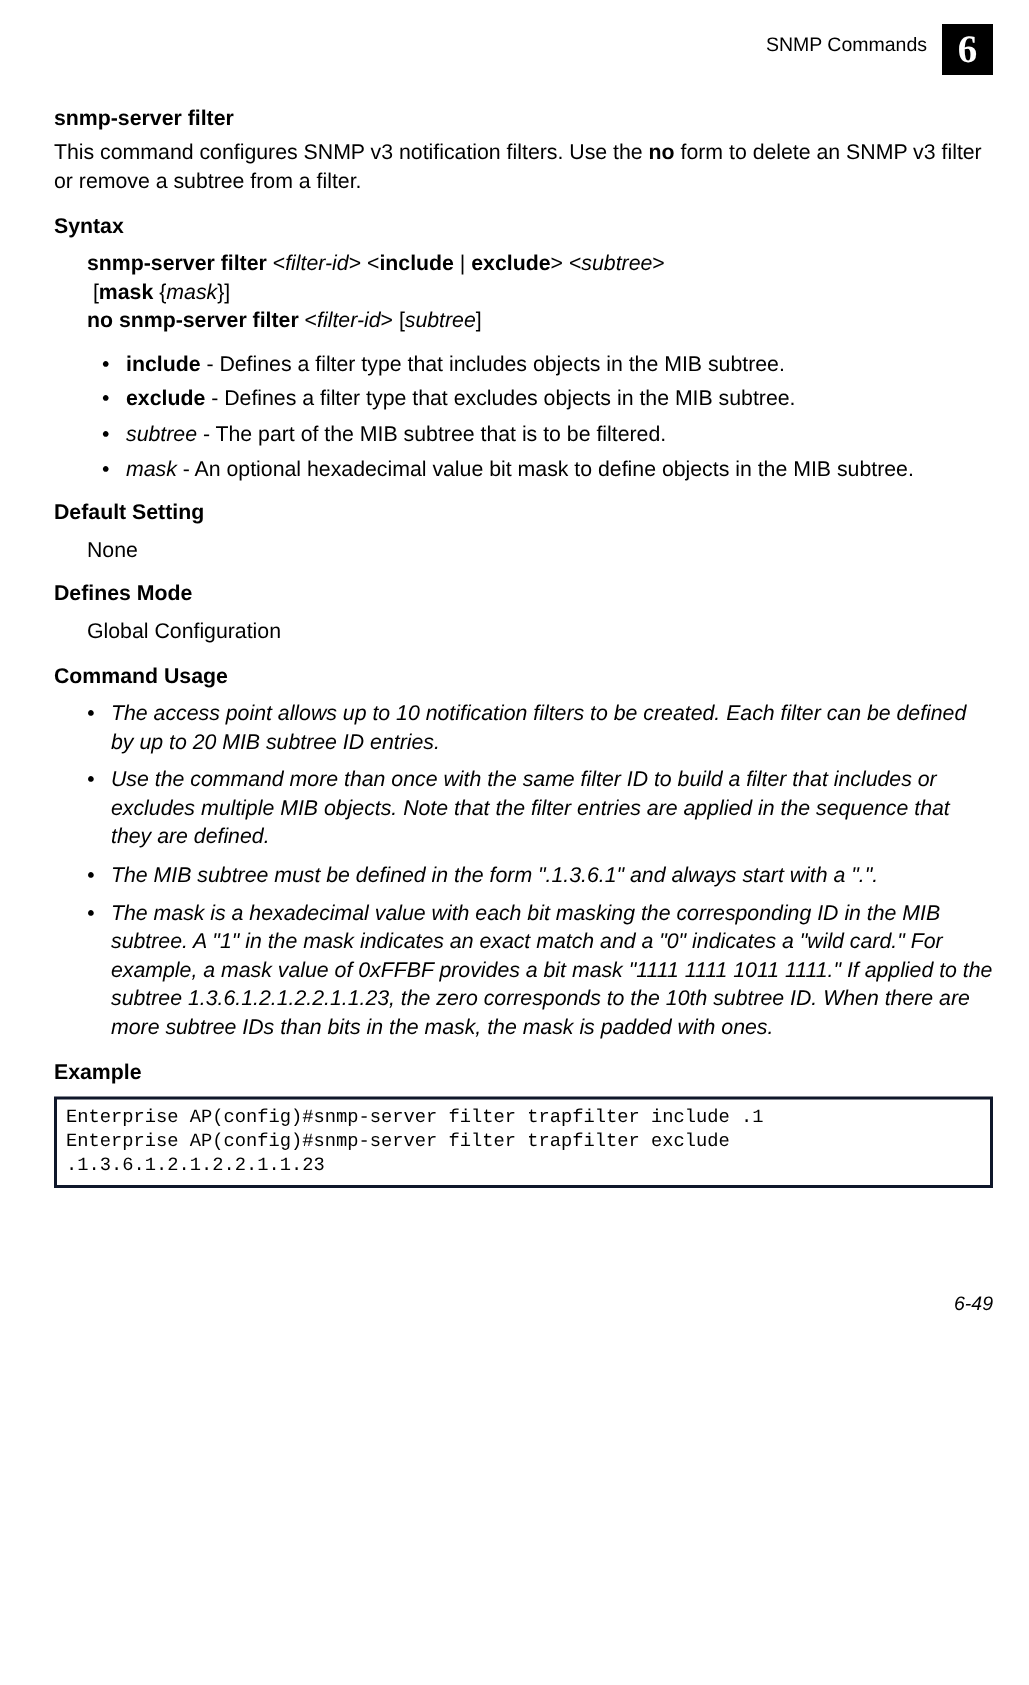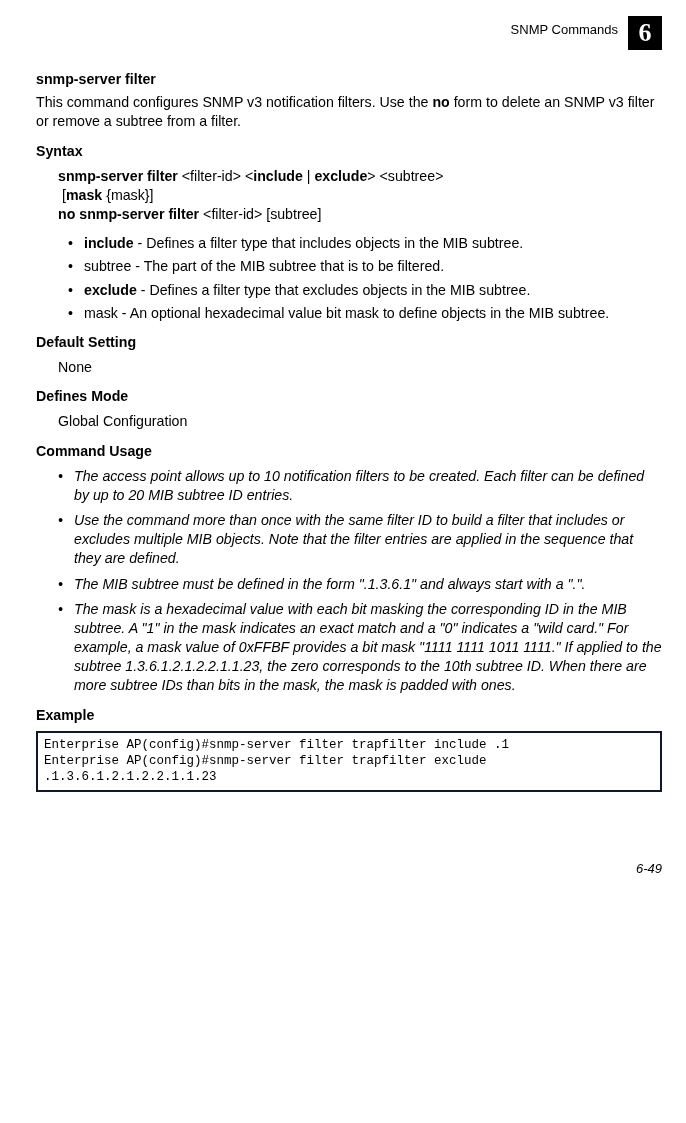--- a/index.html
+++ b/index.html
@@ -6,21 +6,21 @@
   html, body { width: 686px; height: 1123px; background: #fff; font-family: Arial, Helvetica, sans-serif; color: #000; }
   .page { position: relative; width: 686px; height: 904px; padding: 22px 24px 0 36px; }
   .header { position: relative; height: 30px; }
   .header-text { position: absolute; right: 44px; top: 0; font-size: 13px; }
   .chapter-box { position: absolute; right: 0; top: -6px; width: 34px; height: 34px; background: #000; color: #fff; font-size: 26px; font-weight: bold; display: flex; align-items: center; justify-content: center; font-family: "Times New Roman", serif; }
   .content { padding-top: 18px; font-size: 14.2px; line-height: 1.35; }
   .cmd-title { font-weight: bold; margin-bottom: 4px; }
   p { margin-bottom: 10px; }
   .section-head { font-weight: bold; margin-top: 10px; margin-bottom: 6px; }
   .indent1 { margin-left: 22px; }
-  .italic { }
+  .italic { font-style: italic; }
   .bold { font-weight: bold; }
   ul.bullets { list-style: none; margin-left: 32px; margin-bottom: 10px; }
   ul.bullets > li { position: relative; padding-left: 16px; margin-bottom: 4px; }
   ul.bullets > li::before { content: "•"; position: absolute; left: 0; top: 0; }
   ul.bullets2 { list-style: none; margin-left: 22px; margin-bottom: 10px; }
   ul.bullets2 > li { position: relative; padding-left: 16px; margin-bottom: 6px; font-style: italic; }
   ul.bullets2 > li::before { content: "•"; position: absolute; left: 0; top: 0; }
   .syntax-block { margin-left: 22px; margin-bottom: 10px; }
   .codebox { border: 2px solid #0f172a; padding: 4px 6px; font-family: "Courier New", monospace; font-size: 12.5px; line-height: 1.3; white-space: pre-wrap; margin-top: 4px; }
   .page-num { position: absolute; bottom: 28px; right: 24px; font-size: 13px; font-style: italic; }
@@ -59,22 +59,22 @@
       </div>
       <div>
         <span class="bold">no snmp-server filter</span>
         &lt;<span class="italic">filter-id</span>&gt;
         [<span class="italic">subtree</span>]
       </div>
     </div>
 
     <ul class="bullets">
       <li><span class="bold">include</span><span> - Defines a filter type that includes objects in the MIB subtree.</span></li>
+      <li><span class="bold">exclude</span><span> - Defines a filter type that excludes objects in the MIB subtree.</span></li>
       <li><span class="italic">subtree</span><span> - The part of the MIB subtree that is to be filtered.</span></li>
-      <li><span class="bold">exclude</span><span> - Defines a filter type that excludes objects in the MIB subtree.</span></li>
       <li><span class="italic">mask</span><span> - An optional hexadecimal value bit mask to define objects in the MIB subtree.</span></li>
     </ul>
 
     <div class="section-head">Default Setting</div>
     <p class="indent1">None</p>
 
     <div class="section-head">Defines Mode</div>
     <p class="indent1">Global Configuration</p>
 
     <div class="section-head">Command Usage</div>

